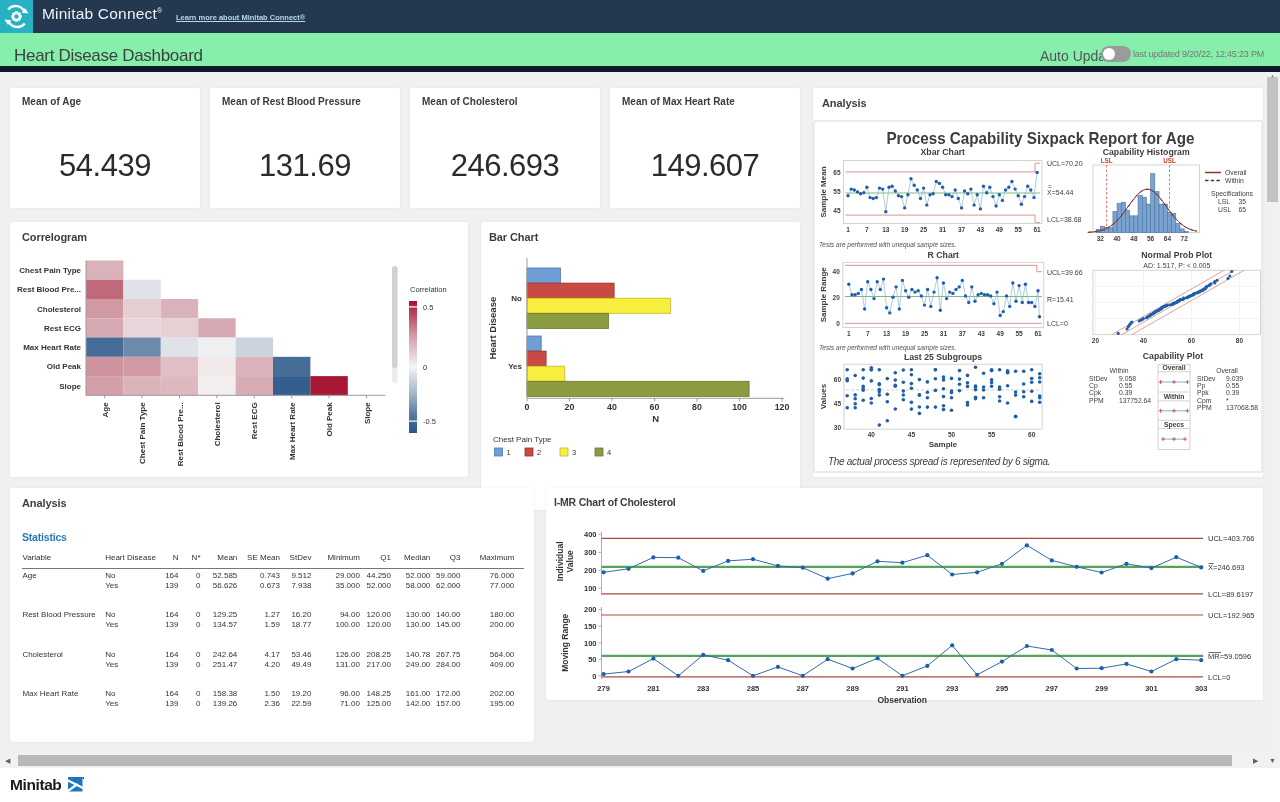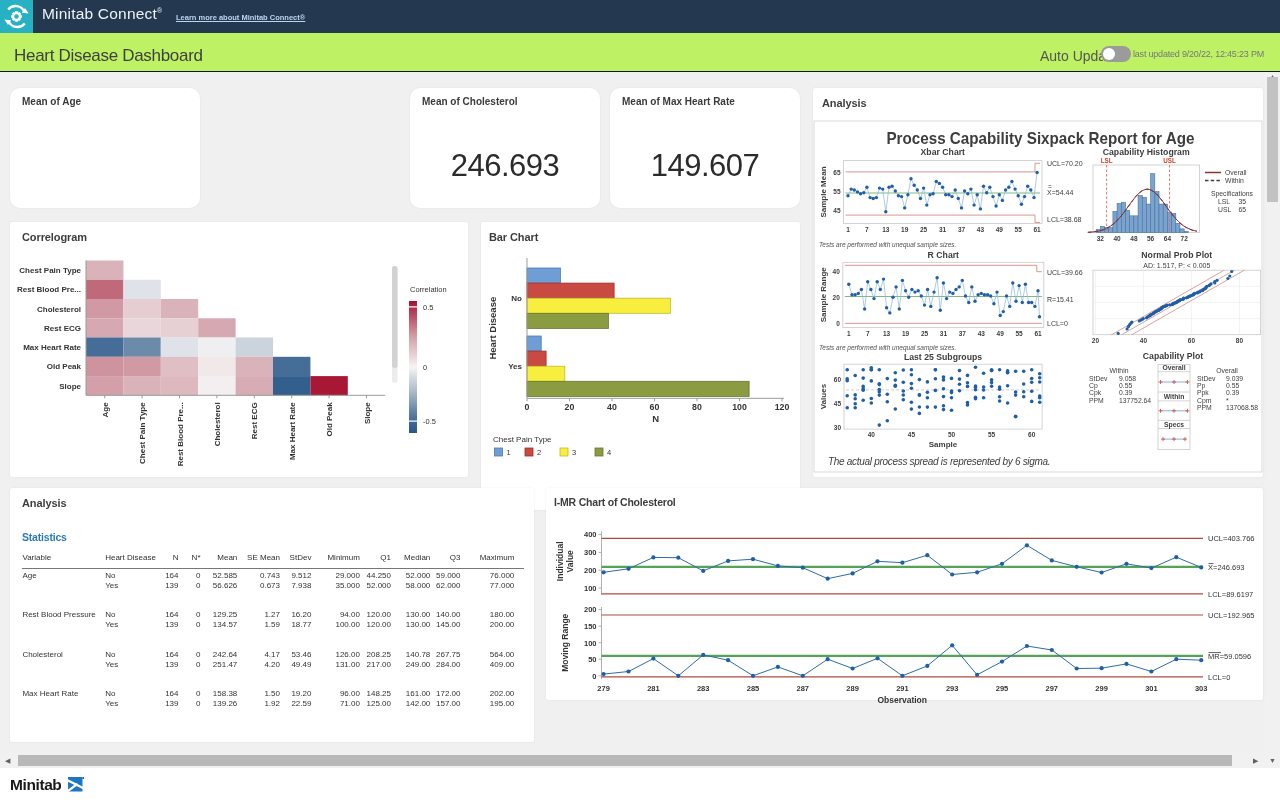--- a/index.html
+++ b/index.html
@@ -1,30 +1,30 @@
 <!DOCTYPE html>
 <html><head><meta charset="utf-8"><title>Heart Disease Dashboard</title>
 <style>
 * { margin:0; padding:0; box-sizing:border-box; }
 html,body { width:1280px; height:802px; overflow:hidden; font-family:"Liberation Sans",sans-serif; background:#fff; }
 #topbar { position:absolute; left:0; top:0; width:1280px; height:33px; background:#24384f; }
 #logo { position:absolute; left:0; top:0; width:33px; height:33px; background:#27b1c2; }
 #brand { position:absolute; left:42px; top:5px; color:#eef3f8; font-size:15.5px; font-weight:400; letter-spacing:0.2px; }
 #brand sup { font-size:7px; }
 #learn { position:absolute; left:176px; top:13px; color:#b9d7ef; font-size:7.5px; font-weight:bold; text-decoration:underline; }
-#header { position:absolute; left:0; top:33px; width:1280px; height:39px; background:#bef264; border-bottom:1px solid #0f172a; }
+#header { position:absolute; left:0; top:33px; width:1280px; height:39px; background:#86efac; border-bottom:6px solid #0f172a; }
 #htitle { position:absolute; left:14px; top:13px; font-size:17px; color:#404040; letter-spacing:-0.3px; }
 #autoupd { position:absolute; left:1040px; top:15px; font-size:14px; color:#555; }
 #toggle { position:absolute; left:1101px; top:13px; width:30px; height:15.5px; background:#9b9b9b; border-radius:8px; }
 #toggle .knob { position:absolute; left:1.5px; top:1.5px; width:12.5px; height:12.5px; background:#fff; border-radius:50%; }
 #lastupd { position:absolute; right:16px; top:16px; font-size:9px; color:#777; letter-spacing:-0.2px; }
 #content { position:absolute; left:0; top:72px; width:1280px; height:696px; background:#f0f0f0; }
 .panel { position:absolute; background:#fff; border-radius:2px; box-shadow:0 0 2px rgba(0,0,0,0.08);text-align:center; }
 .ptitle { position:absolute; left:12px; top:9px; font-size:11px; font-weight:bold; color:#3d3d3d; letter-spacing:-0.1px; }
-.kpi { position:absolute; top:16px; width:190px; height:120px; background:#fff; border-radius:10px; box-shadow:0 0 2px rgba(0,0,0,0.08); }
+.kpi { position:absolute; top:16px; width:190px; height:120px; background:#fff; border-radius:2px; box-shadow:0 0 2px rgba(0,0,0,0.08); }
 .kpi .t { position:absolute; left:12px; top:8px; font-size:10px; font-weight:bold; color:#3b3b3b; }
 .kpi .v { position:absolute; left:0; top:59.5px; width:100%; text-align:center; font-size:31px; color:#2b2b2b; letter-spacing:-0.5px; }
 svg text { font-family:"Liberation Sans",sans-serif; }
 .sc { position:absolute; font-size:8px; color:#333; white-space:nowrap; }
 .sh { font-weight:normal; color:#2f2f2f; }
 #vsb { position:absolute; left:1265px; top:72px; width:15px; height:696px; background:#f1f1f1; }
 #vsb .thumb { position:absolute; left:2px; top:5px; width:11px; height:125px; background:#c2c2c2; }
 #hsb { position:absolute; left:0px; top:753px; width:1265px; height:15px; background:#f1f1f1; }
 #hsb .thumb { position:absolute; left:18px; top:2px; width:1214px; height:11px; background:#b8b8b8; }
 .sbarrow { position:absolute; font-size:7px; color:#606060; }
@@ -58,20 +58,25 @@
   <div id="htitle">Heart Disease Dashboard</div>
   <div id="autoupd">Auto Update</div>
   <div id="toggle">
       <div class="knob"></div>
     </div>
   <div id="lastupd">last updated 9/20/22, 12:45:23 PM</div>
 </div>
 <div id="content">
   <div class="kpi" style="left:10px">
       <div class="t">Mean of Age</div>
+      <div class="v">54.439</div>
+    </div>
+  <div class="kpi" style="left:210px">
+      <div class="t">Mean of Rest Blood Pressure</div>
+      <div class="v">131.69</div>
     </div>
   <div class="kpi" style="left:410px">
       <div class="t">Mean of Cholesterol</div>
       <div class="v">246.693</div>
     </div>
   <div class="kpi" style="left:610px">
       <div class="t">Mean of Max Heart Rate</div>
       <div class="v">149.607</div>
     </div>
 
@@ -830,21 +835,21 @@
 <div class="sc" style="right:222.60000000000002px;top:201.4px">19.20</div>
 <div class="sc" style="right:174.10000000000002px;top:201.4px">96.00</div>
 <div class="sc" style="right:143px;top:201.4px">148.25</div>
 <div class="sc" style="right:103.69999999999999px;top:201.4px">161.00</div>
 <div class="sc" style="right:73.5px;top:201.4px">172.00</div>
 <div class="sc" style="right:19.69999999999999px;top:201.4px">202.00</div>
 <div class="sc" style="left:95.2px;top:211.4px">Yes</div>
 <div class="sc" style="right:355.5px;top:211.4px">139</div>
 <div class="sc" style="right:333.5px;top:211.4px">0</div>
 <div class="sc" style="right:296.7px;top:211.4px">139.26</div>
-<div class="sc" style="right:254px;top:211.4px">1.92</div>
+<div class="sc" style="right:254px;top:211.4px">2.36</div>
 <div class="sc" style="right:222.60000000000002px;top:211.4px">22.59</div>
 <div class="sc" style="right:174.10000000000002px;top:211.4px">71.00</div>
 <div class="sc" style="right:143px;top:211.4px">125.00</div>
 <div class="sc" style="right:103.69999999999999px;top:211.4px">142.00</div>
 <div class="sc" style="right:73.5px;top:211.4px">157.00</div>
 <div class="sc" style="right:19.69999999999999px;top:211.4px">195.00</div>
   </div>
 
   <div class="panel" style="left:546px; top:416px; width:717px; height:212px;">
     <svg width="717" height="254" viewBox="0 0 717 254" style="position:absolute;left:0;top:0">

